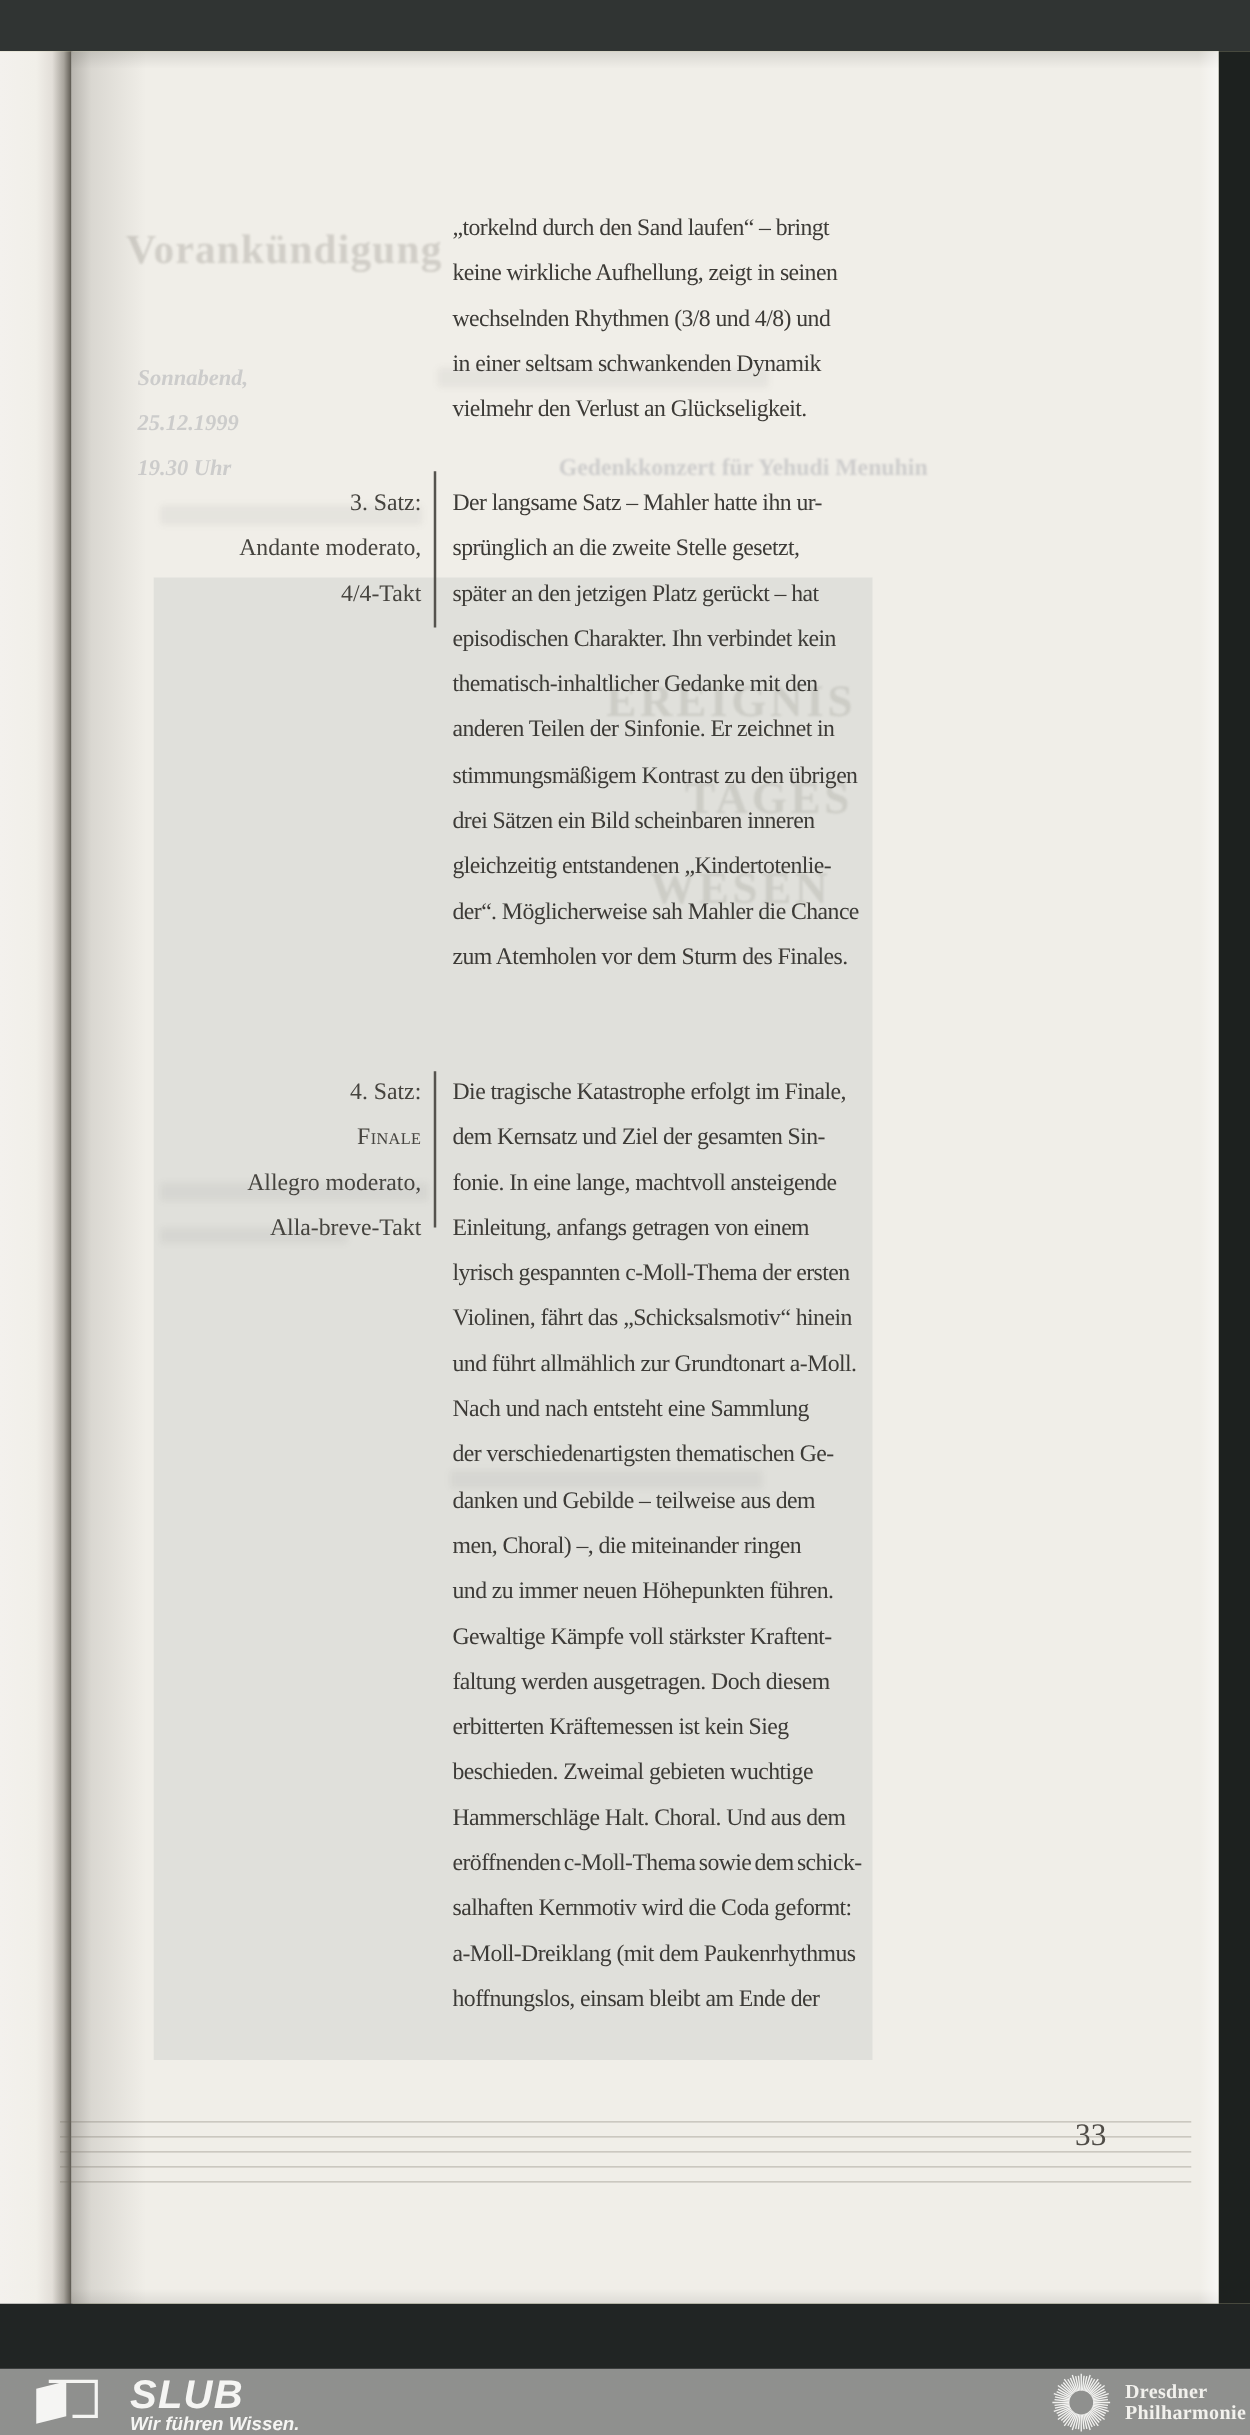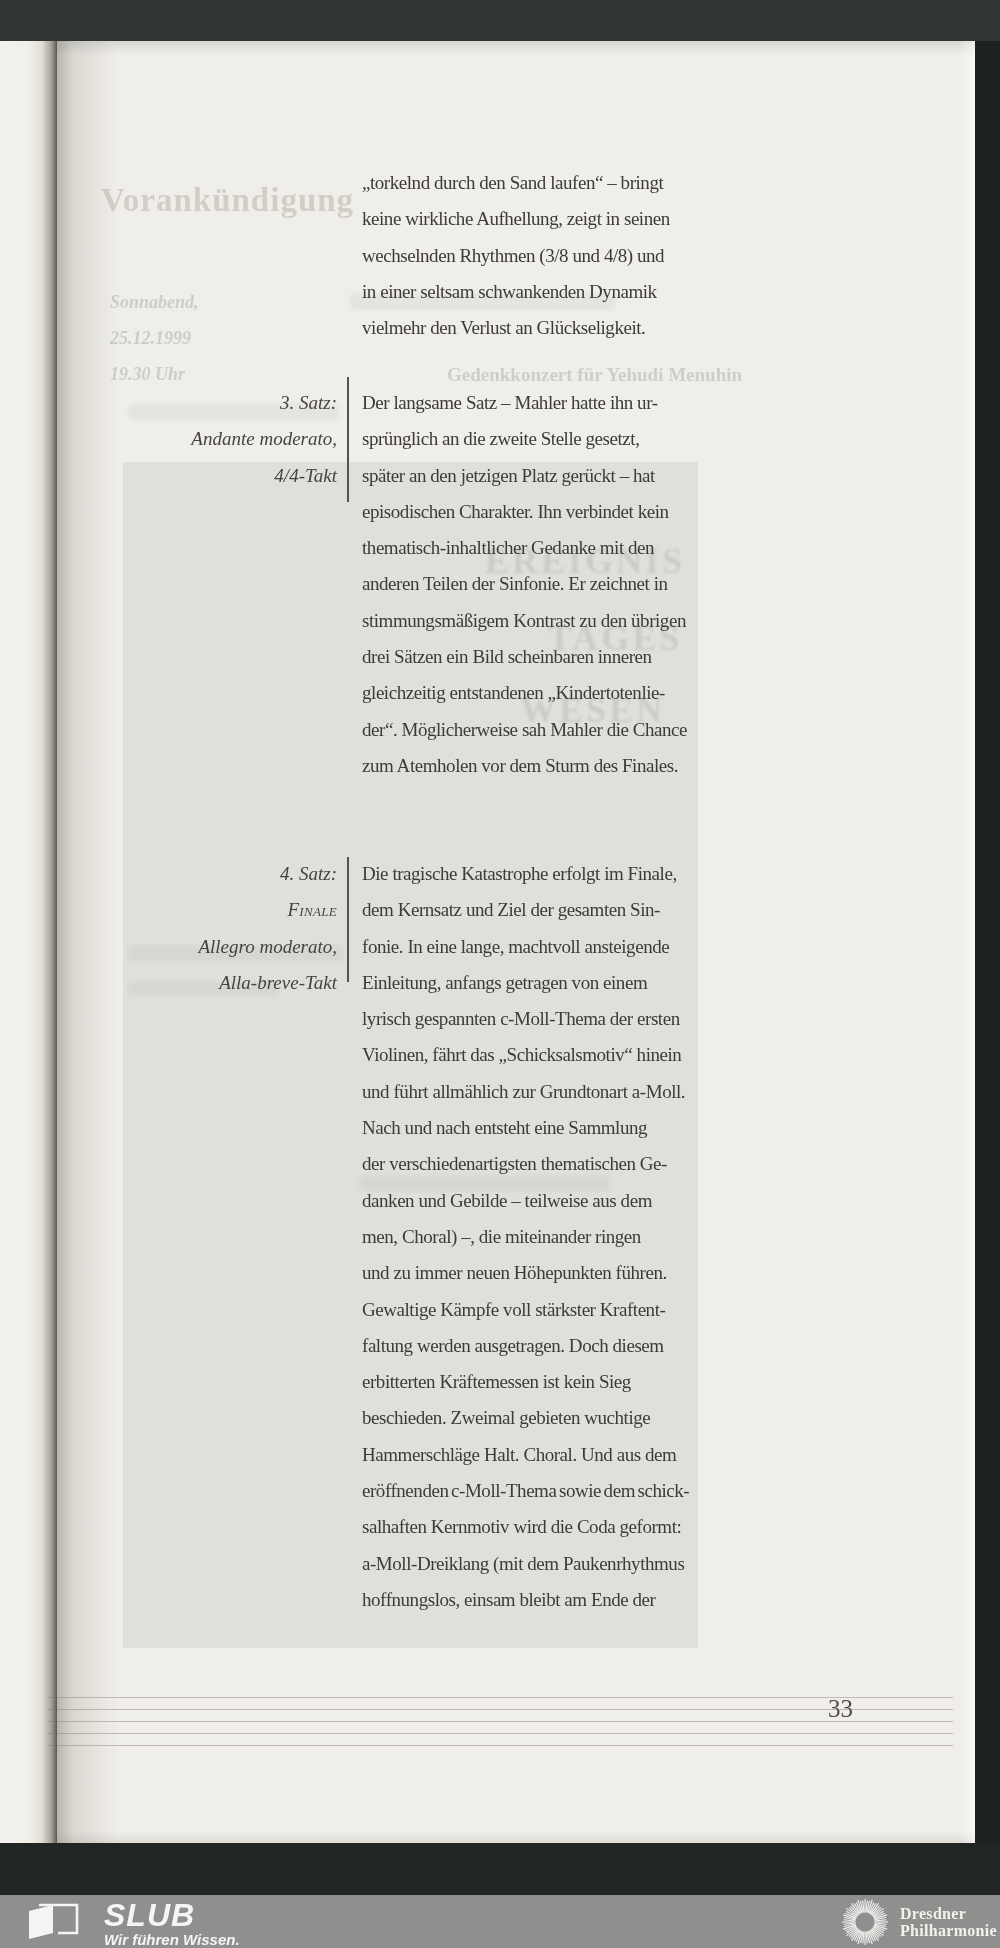--- a/index.html
+++ b/index.html
@@ -25,26 +25,26 @@
                  color:rgba(100,96,86,.22);}
   .ghost-sched{position:absolute;left:110px;width:150px;text-align:left;font-style:italic;
                font-weight:bold;font-size:18px;color:rgba(92,96,114,.24);filter:blur(.6px);white-space:nowrap;}
   .ghost-event{left:447px;top:364px;font-size:19px;font-weight:bold;color:rgba(86,92,108,.22);}
   .ghost-cap{font-size:36px;letter-spacing:3px;font-weight:bold;color:rgba(104,106,96,.16);filter:blur(1px);}
   .smudge{position:absolute;background:rgba(70,70,62,.06);filter:blur(2.5px);border-radius:3px;}
   
   .par{position:absolute;width:327px;font-size:19px;line-height:36.3px;
        letter-spacing:-.45px;color:#3d3b37;}
   .line{white-space:nowrap;}
-  .caption{position:absolute;left:97px;width:240px;text-align:right;font-style:italic;
+  .caption{position:absolute;left:97px;width:240px;text-align:right;
            font-size:19px;line-height:36.3px;color:#46443f;}
   .capline.sc{font-variant:small-caps;letter-spacing:.3px;}
   .vrule{position:absolute;width:1.5px;background:#55534e;}
   .staffline{position:absolute;left:48px;width:905px;height:1px;background:rgba(112,107,96,.38);}
-  .page-number{position:absolute;left:828px;top:1695px;font-size:25px;color:#504d48;}
+  .page-number{position:absolute;left:860px;top:1695px;font-size:25px;color:#504d48;}
   
   .footer-bar{position:absolute;left:0;top:1895px;width:1000px;height:53px;background:#8f908e;
               font-family:"Liberation Sans",sans-serif;}
   .slub{position:absolute;left:26px;top:5px;display:flex;font-style:italic;}
   .slub-icon{width:56px;height:40px;margin-top:2px;}
   .slub-text{margin-left:22px;color:#f5f5f3;}
   .slub-name{font-size:32px;font-weight:bold;letter-spacing:1px;line-height:30px;}
   .slub-tagline{font-size:15px;font-weight:bold;margin-top:1px;}
   .philh{position:absolute;left:840px;top:2px;display:flex;align-items:center;}
   .philh-text{margin-left:10px;color:#f2f1ed;font-family:"Liberation Serif",serif;

